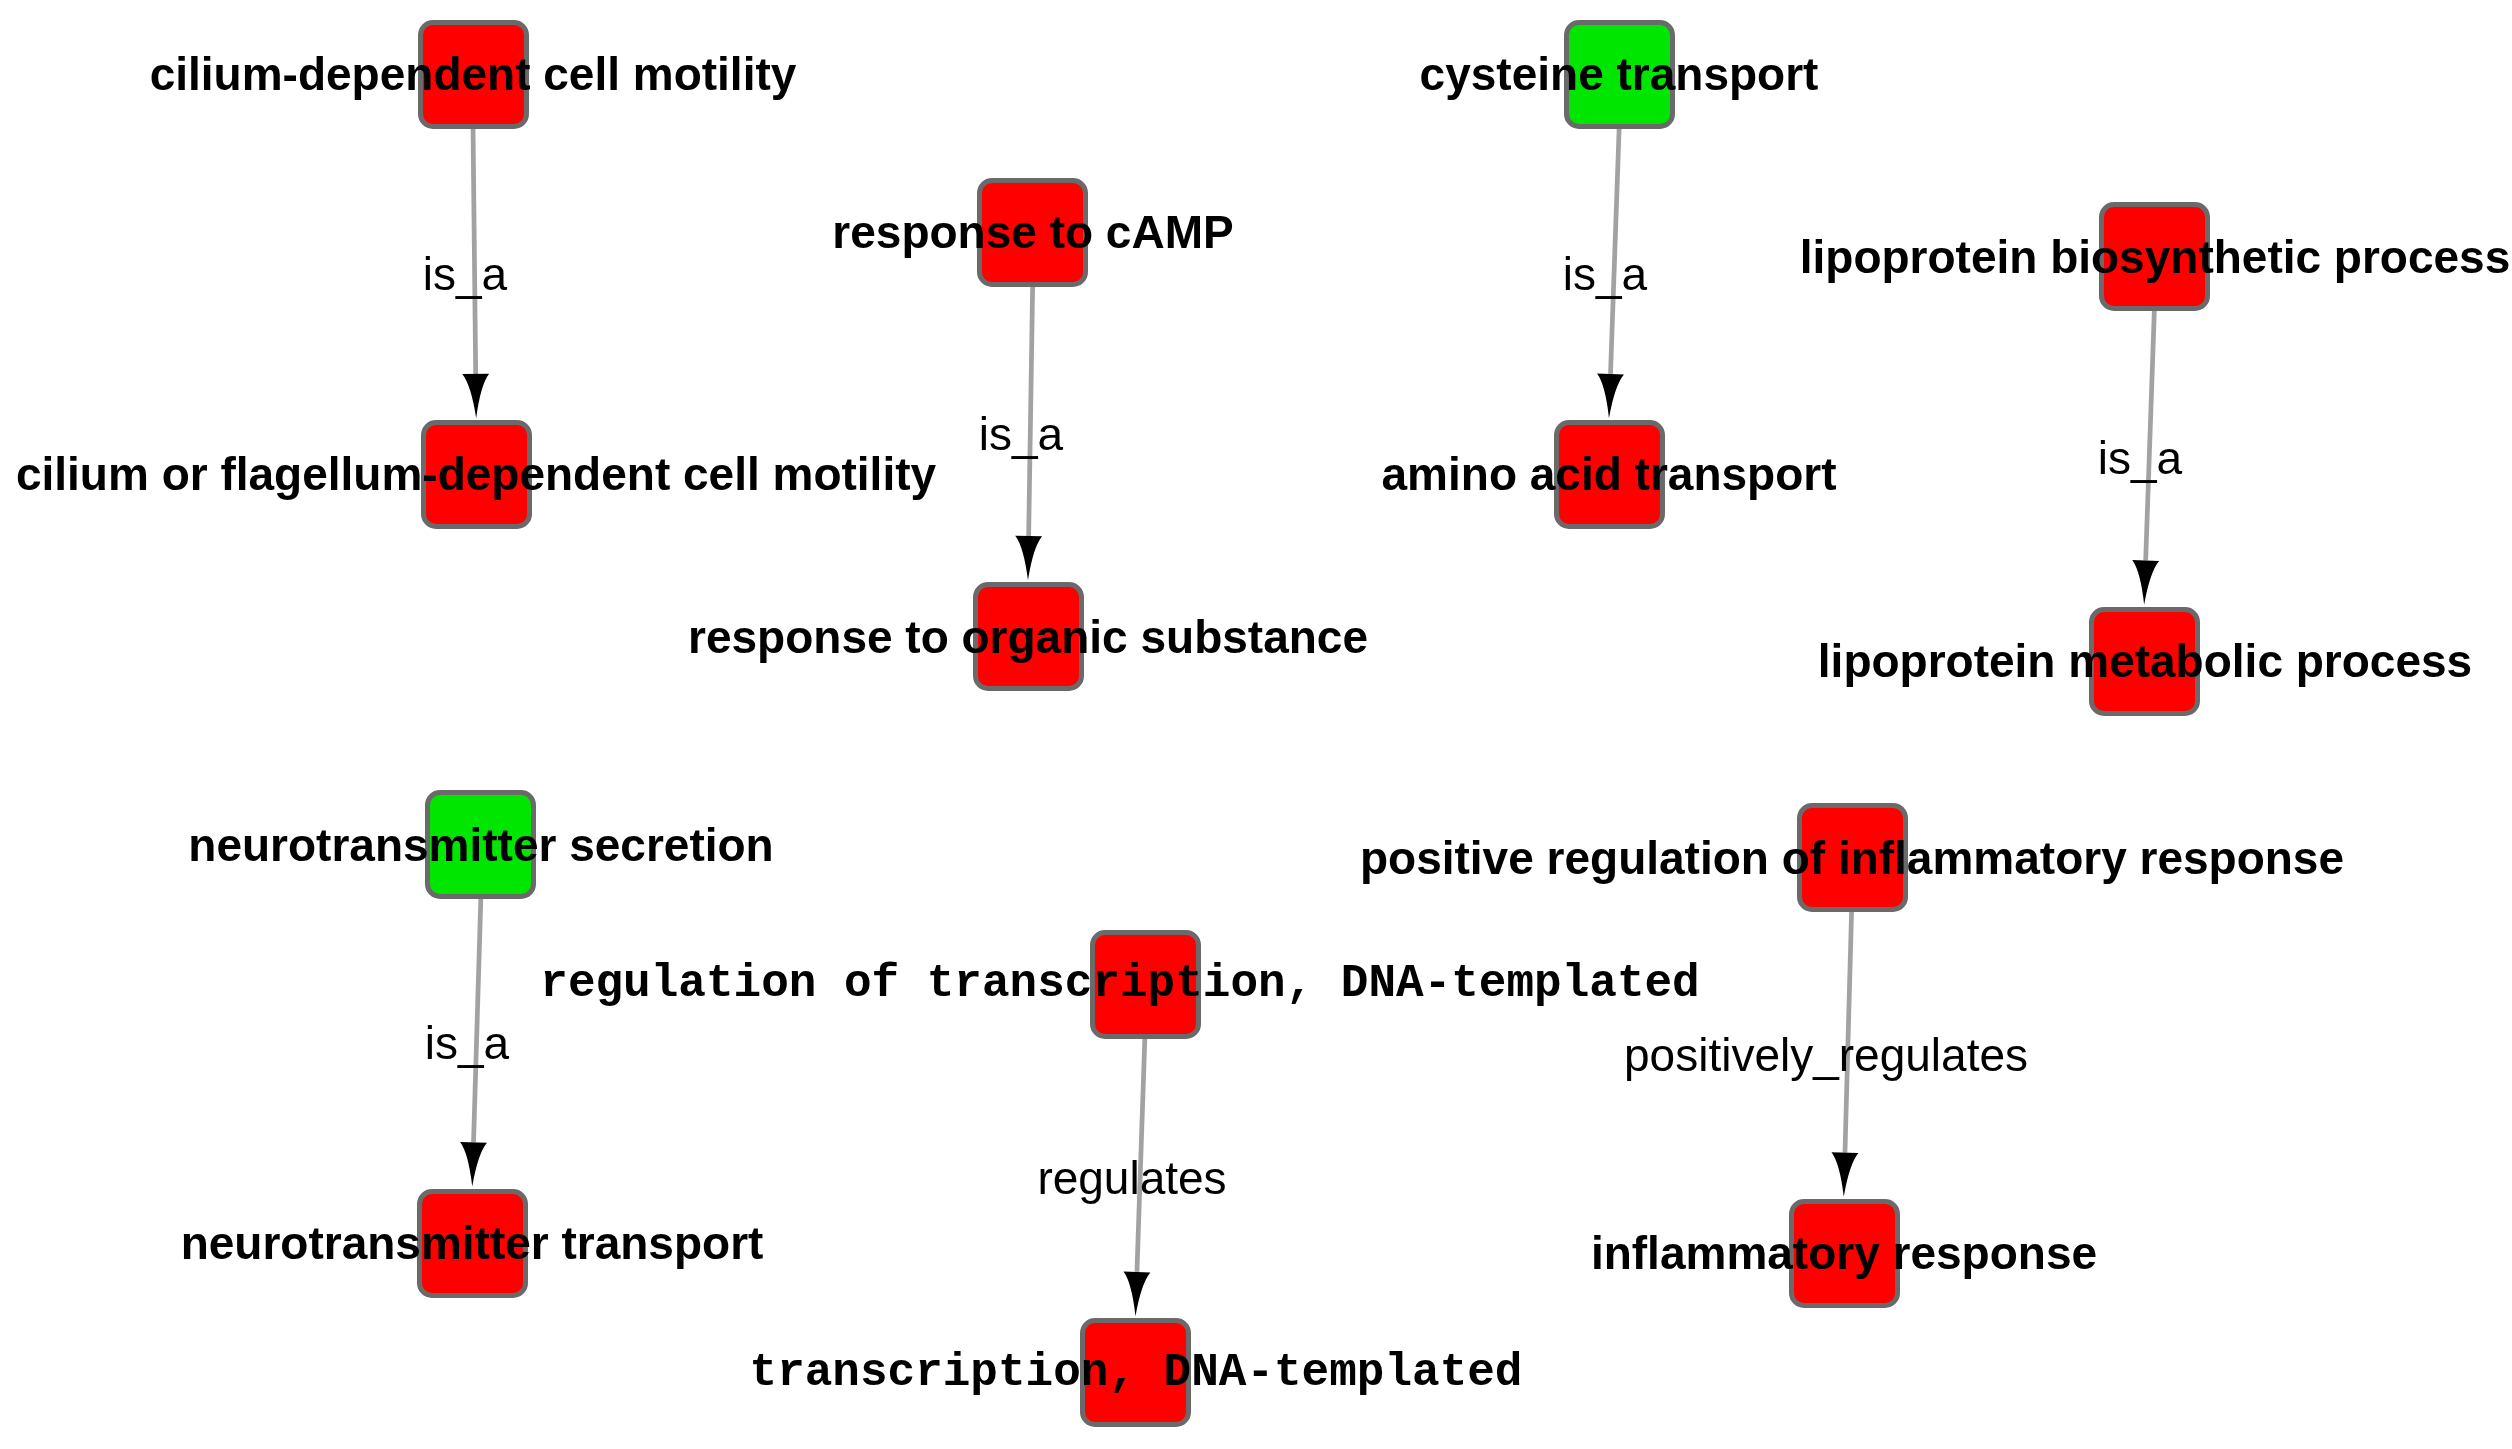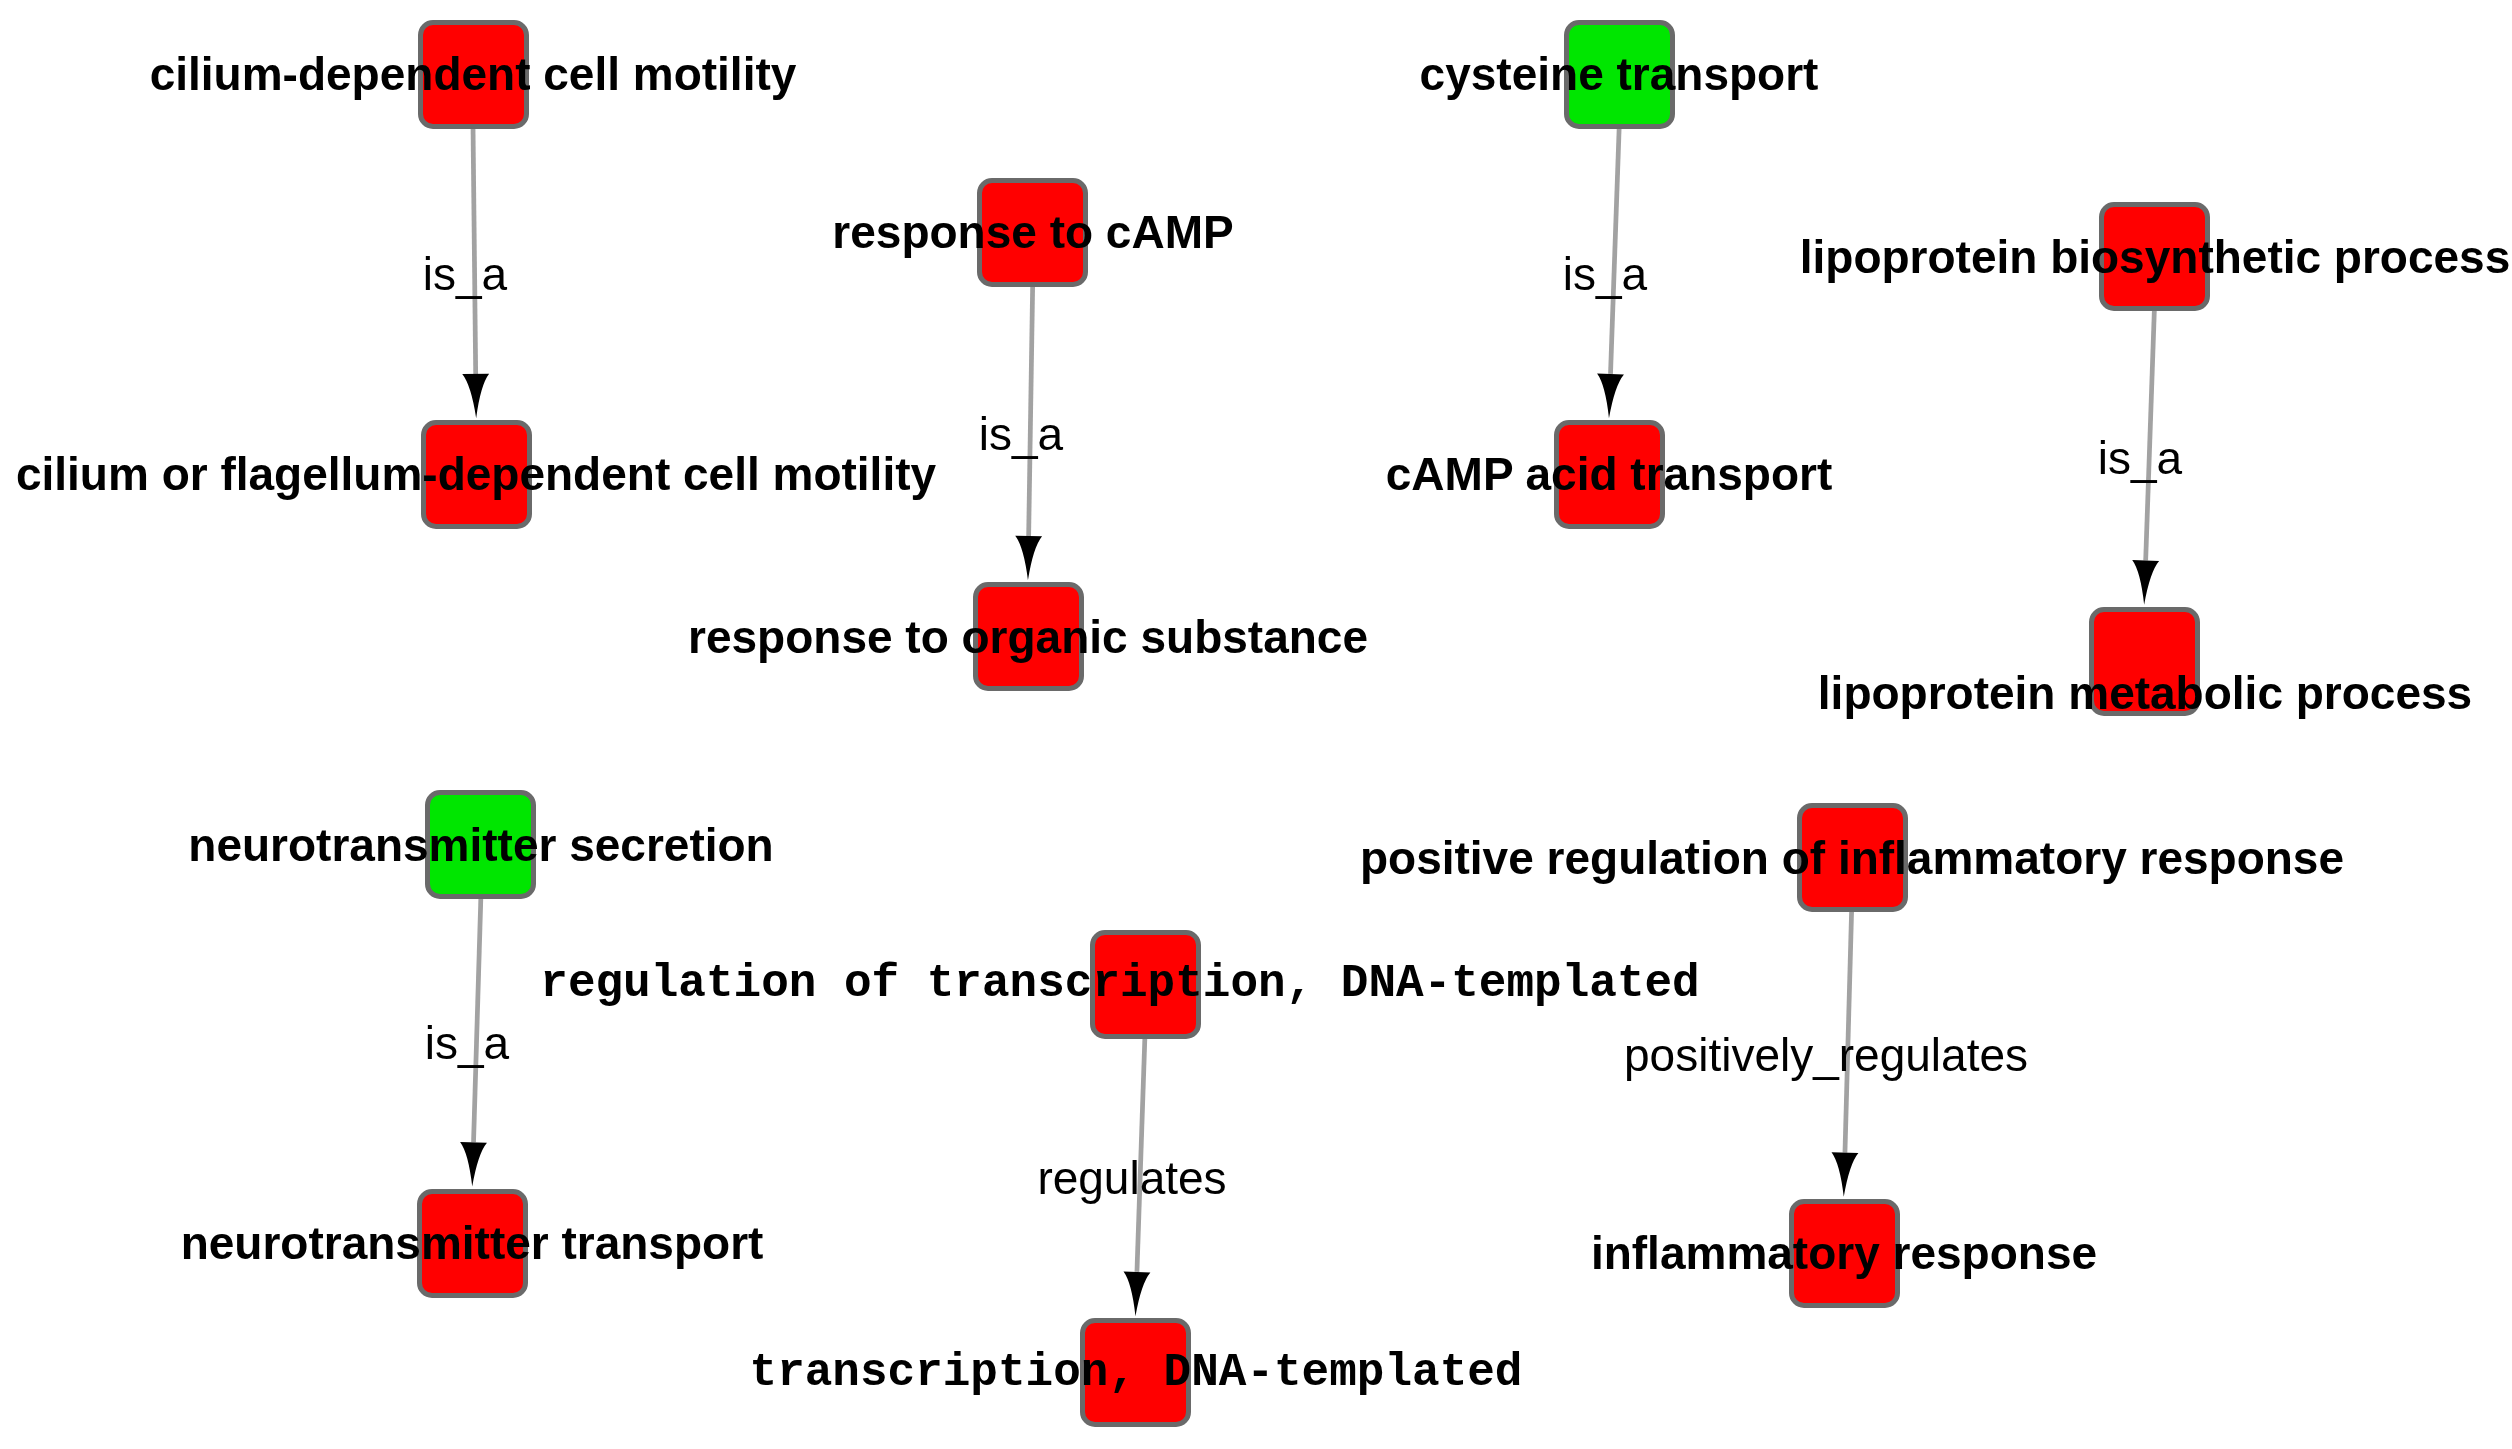--- a/index.html
+++ b/index.html
@@ -78,25 +78,25 @@
       <div class="node-label" style="left: 473px; top: 74px;">cilium-dependent cell motility</div>
       <div class="node-box" style="left: 421px; top: 420px; background-color: rgb(255, 0, 0); border-color: rgb(106, 106, 106);"></div>
       <div class="node-label" style="left: 476px; top: 474px;">cilium or flagellum-dependent cell motility</div>
       <div class="node-box" style="left: 977px; top: 178px; background-color: rgb(255, 0, 0); border-color: rgb(106, 106, 106);"></div>
       <div class="node-label" style="left: 1033px; top: 232px;">response to cAMP</div>
       <div class="node-box" style="left: 973px; top: 582px; background-color: rgb(255, 0, 0); border-color: rgb(106, 106, 106);"></div>
       <div class="node-label" style="left: 1028px; top: 637px;">response to organic substance</div>
       <div class="node-box" style="left: 1564px; top: 20px; background-color: rgb(0, 230, 0); border-color: rgb(106, 106, 106);"></div>
       <div class="node-label" style="left: 1619px; top: 74px;">cysteine transport</div>
       <div class="node-box" style="left: 1554px; top: 420px; background-color: rgb(255, 0, 0); border-color: rgb(106, 106, 106);"></div>
-      <div class="node-label" style="left: 1609px; top: 474px;">cAMP acid transport</div>
+      <div class="node-label" style="left: 1609px; top: 474px;">amino acid transport</div>
       <div class="node-box" style="left: 2099px; top: 202px; background-color: rgb(255, 0, 0); border-color: rgb(106, 106, 106);"></div>
       <div class="node-label" style="left: 2155px; top: 257px;">lipoprotein biosynthetic process</div>
       <div class="node-box" style="left: 2089px; top: 607px; background-color: rgb(255, 0, 0); border-color: rgb(106, 106, 106);"></div>
-      <div class="node-label" style="left: 2145px; top: 661px; margin-top: 32px;">lipoprotein metabolic process</div>
+      <div class="node-label" style="left: 2145px; top: 661px;">lipoprotein metabolic process</div>
       <div class="node-box" style="left: 425px; top: 790px; background-color: rgb(0, 230, 0); border-color: rgb(106, 106, 106);"></div>
       <div class="node-label" style="left: 481px; top: 845px;">neurotransmitter secretion</div>
       <div class="node-box" style="left: 417px; top: 1189px; background-color: rgb(255, 0, 0); border-color: rgb(106, 106, 106);"></div>
       <div class="node-label" style="left: 472px; top: 1243px; text-align: center;">neurotransmitter transport</div>
       <div class="node-box" style="left: 1090px; top: 930px; background-color: rgb(255, 0, 0); border-color: rgb(106, 106, 106);"></div>
       <div class="node-label" style="left: 1120px; top: 984px; font-family: Liberation Mono, monospace;">regulation of transcription, DNA-templated</div>
       <div class="node-box" style="left: 1080px; top: 1318px; background-color: rgb(255, 0, 0); border-color: rgb(106, 106, 106);"></div>
       <div class="node-label" style="left: 1136px; top: 1373px; font-family: Liberation Mono, monospace;">transcription, DNA-templated</div>
       <div class="node-box" style="left: 1797px; top: 803px; background-color: rgb(255, 0, 0); border-color: rgb(106, 106, 106);"></div>
       <div class="node-label" style="left: 1852px; top: 858px;">positive regulation of inflammatory response</div>

